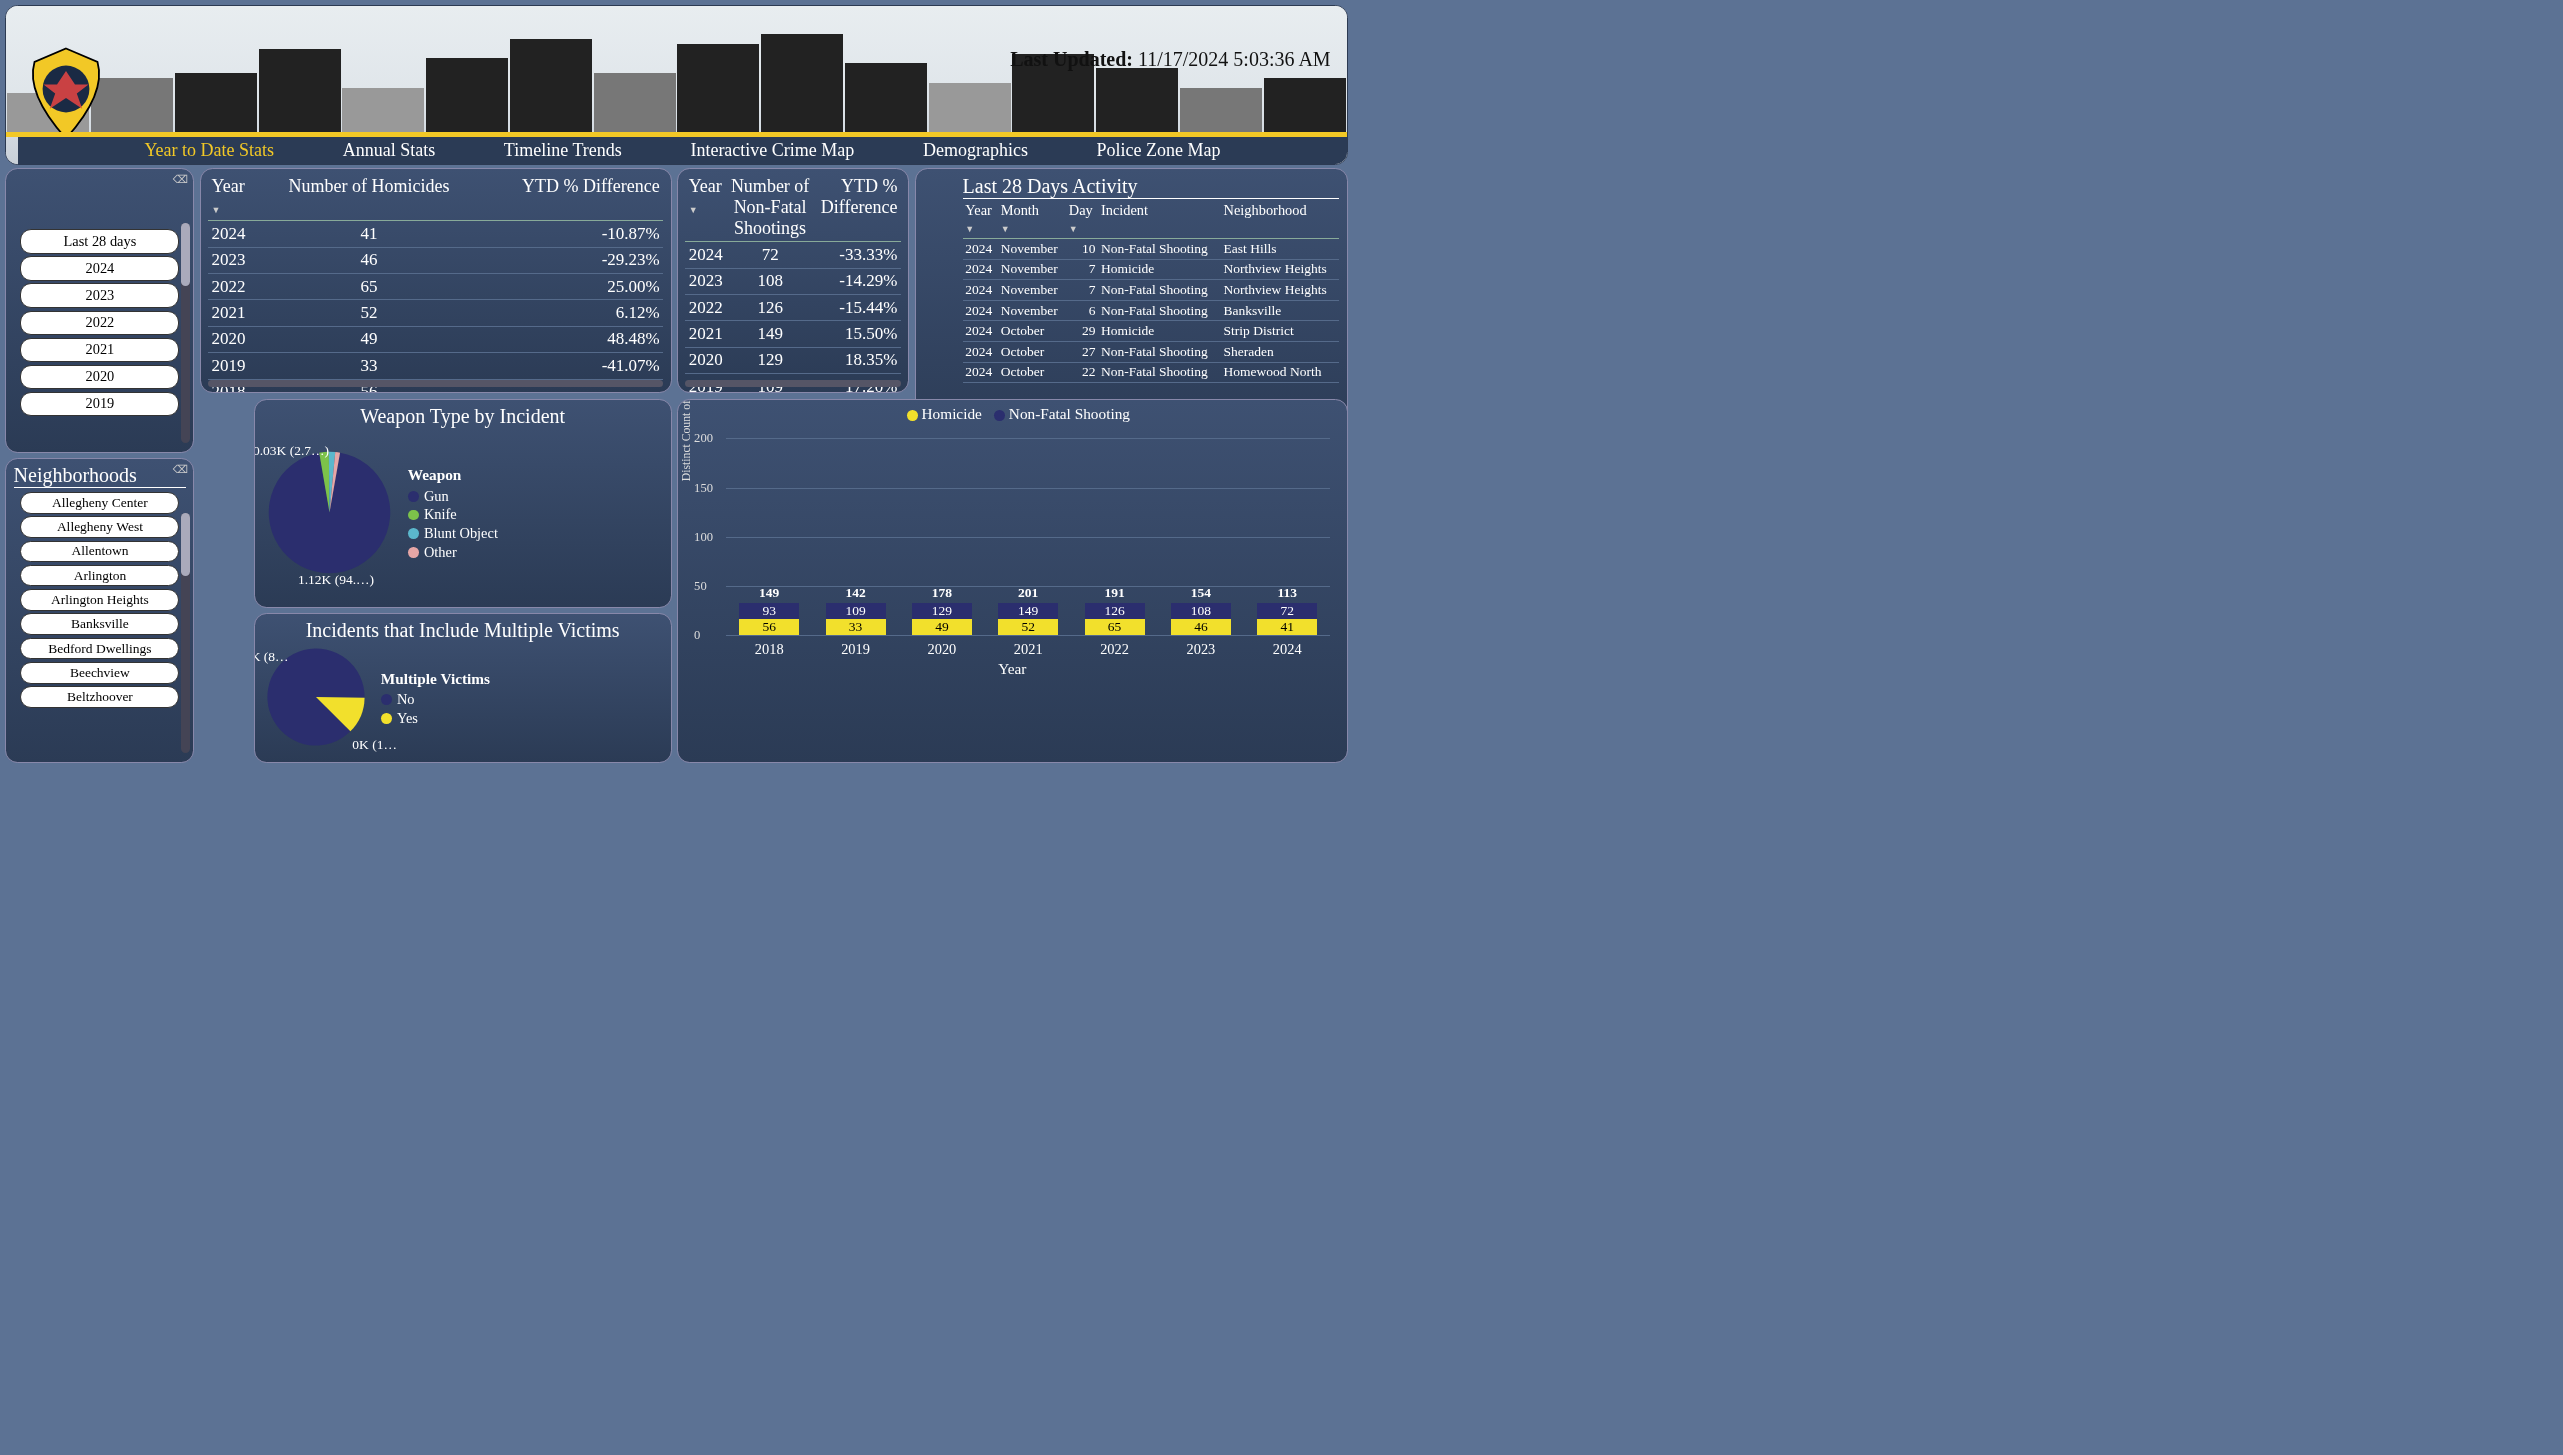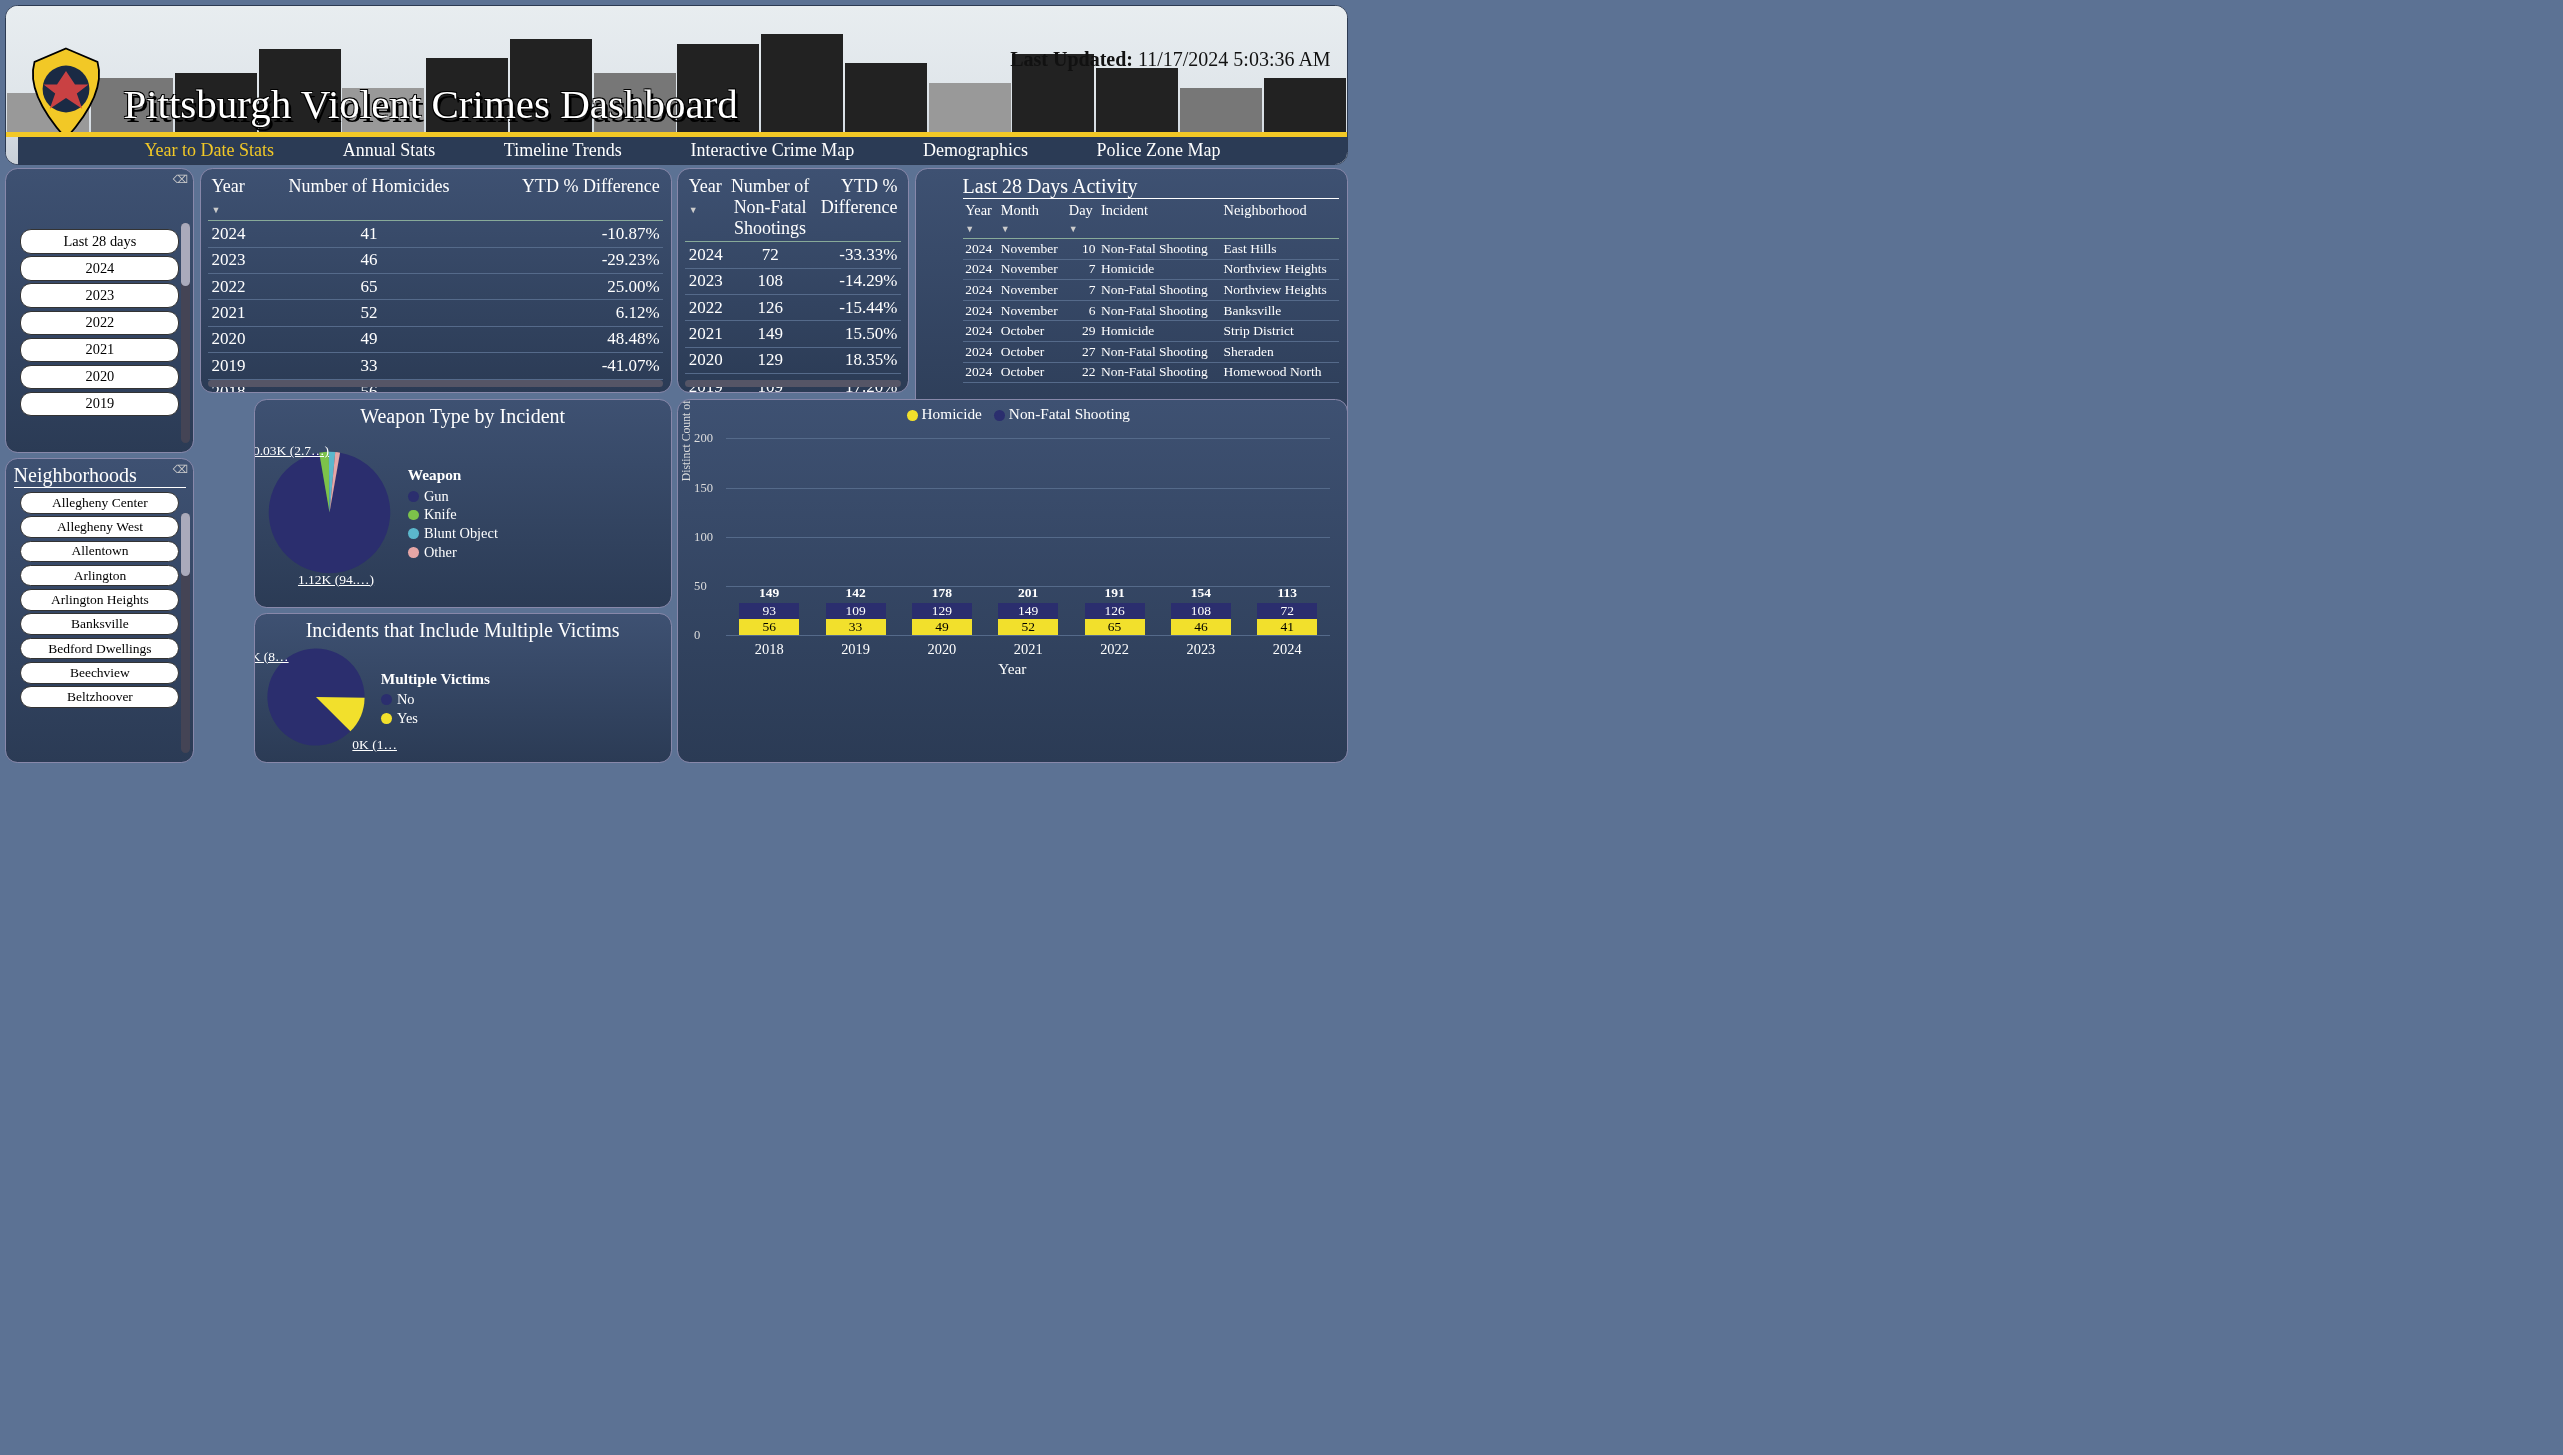--- a/index.html
+++ b/index.html
@@ -109,21 +109,21 @@
   .table28 th { font-size:14.4px;}
   .panel-scrollhint{position:absolute;left:7.2px;right:7.2px;bottom:5.4px;height:7.2px;background:#556;border-radius:3.6px;}
 
   
   .pie1 { grid-column:2 / span 2; grid-row:2 / span 2; margin-left:54px;}
   .pie2 { grid-column:2 / span 2; grid-row:4; margin-left:54px;}
   .chart-title { text-align:center; font-size:20px; margin-bottom:1.8px;}
   .pie-wrap { display:flex; align-items:center; gap:10.8px; height:calc(100% - 27px);}
   .pie-cont{position:relative; flex:0 0 auto;}
   .pie-svg { width:135px; height:135px;}
-  .pie-lbl { position:absolute; color:#fff; font-size:13.5px; white-space:nowrap;text-decoration:underline;}
+  .pie-lbl { position:absolute; color:#fff; font-size:13.5px; white-space:nowrap;}
   .legend { font-size:14.4px;}
   .legend .lt{font-weight:bold; font-size:15.3px; margin-bottom:3.6px;}
   .leg-item{display:flex;align-items:center;gap:5.4px;margin:1.8px 0;}
   .sw{width:10.8px;height:10.8px;border-radius:50%;}
 
   
   .barchart { grid-column:4 / span 2; grid-row:2 / span 3;}
   .bc-title { text-align:center; font-size:21.6px; margin:3.6px 0;}
   .bc-legend { text-align:center; font-size:15.3px; margin-bottom:5.4px;}
   .bc-legend .sw{display:inline-block;vertical-align:middle;margin:0 3.6px 0 12.6px;}
@@ -170,21 +170,20 @@
     </div>
     <div class="last-updated">
       <span>Last Updated:</span>
       <span style="font-weight:normal">11/17/2024 5:03:36 AM</span>
     </div>
     <svg class="badge" viewBox="0 0 100 110">
       <path d="M50 5 L85 20 Q95 55 50 105 Q5 55 15 20 Z" fill="#f2c826" stroke="#000" stroke-width="2"></path>
       <circle cx="50" cy="50" r="26" fill="#1a2a44"></circle>
       <path d="M50 30 L60 45 L75 45 L62 55 L68 72 L50 60 L32 72 L38 55 L25 45 L40 45 Z" fill="#d44" opacity=".9"></path>
     </svg>
-    <div class="title">Pittsburgh Violent Crimes Dashboard</div>
     <div class="gold-bar"></div>
     <div class="tabs" id="tabs">
         <span class="tab active">Year to Date Stats</span>
         <span class="tab">Annual Stats</span>
         <span class="tab">Timeline Trends</span>
         <span class="tab">Interactive Crime Map</span>
         <span class="tab">Demographics</span>
         <span class="tab">Police Zone Map</span>
       </div>
   </div>

